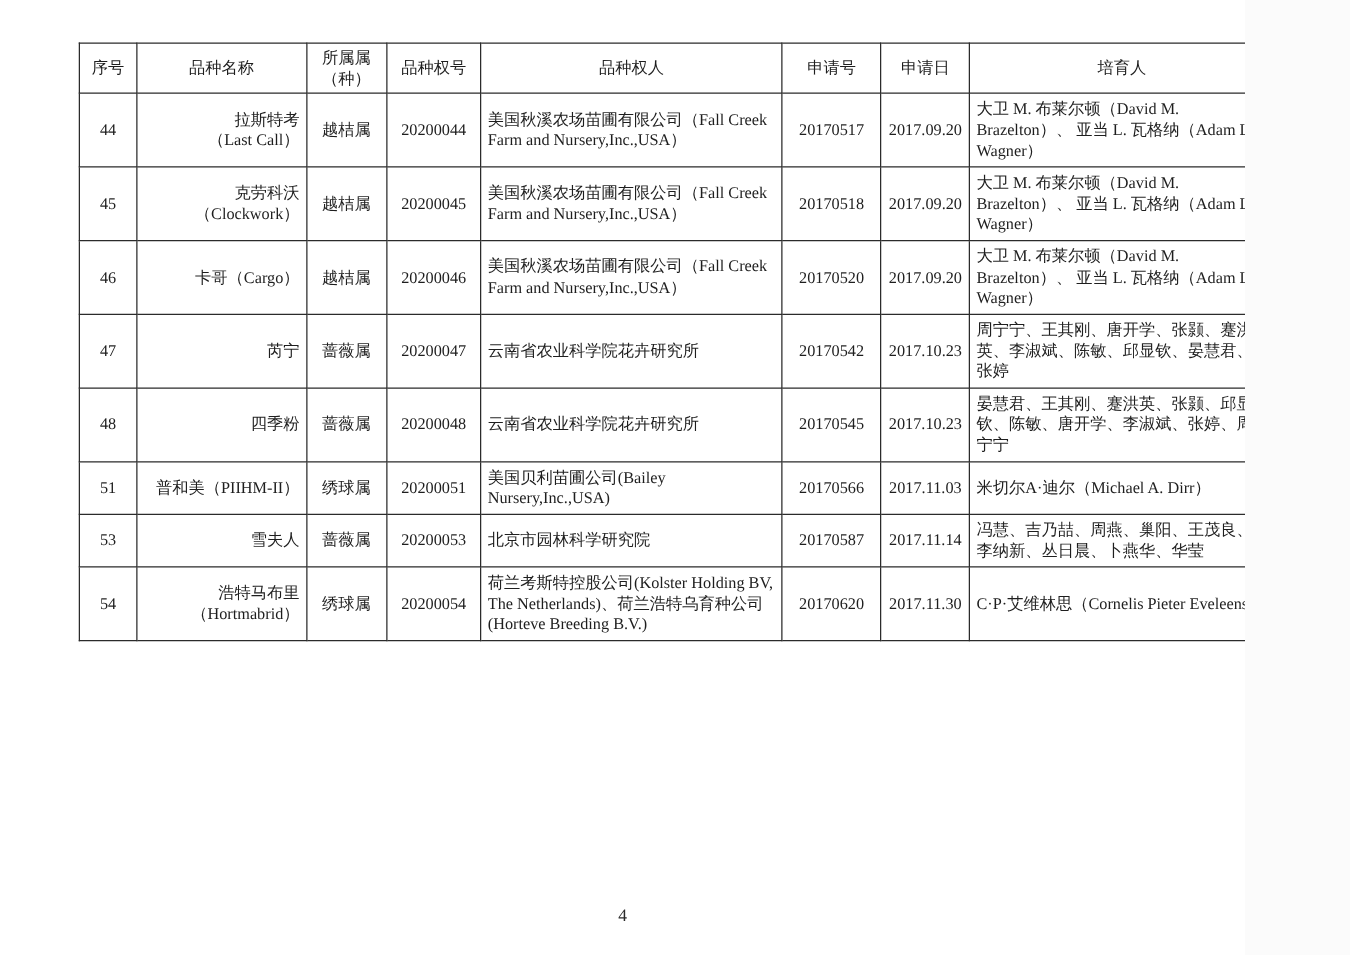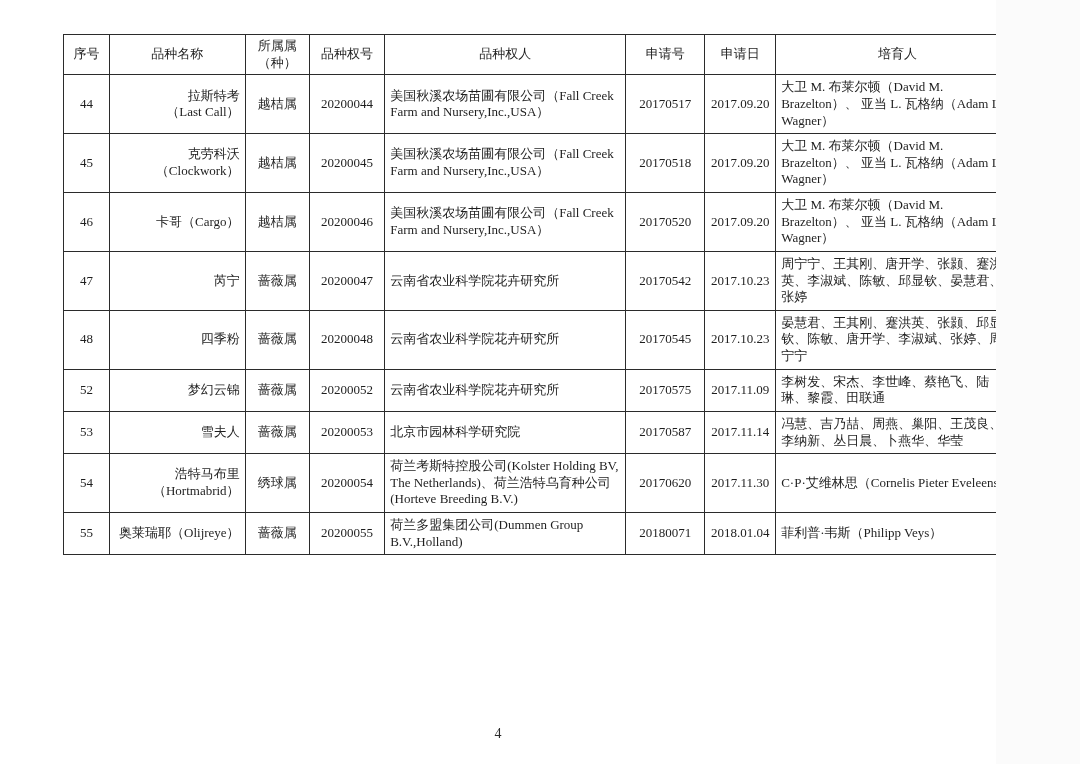--- a/index.html
+++ b/index.html
@@ -122,28 +122,28 @@
       <td class="c-seq">48</td>
       <td class="c-name">四季粉</td>
       <td class="c-genus">蔷薇属</td>
       <td class="c-rno">20200048</td>
       <td class="c-holder">云南省农业科学院花卉研究所</td>
       <td class="c-appno">20170545</td>
       <td class="c-appdate">2017.10.23</td>
       <td class="c-breeder">晏慧君、王其刚、蹇洪英、张颢、邱显钦、陈敏、唐开学、李淑斌、张婷、周宁宁</td>
     </tr>
     <tr>
-      <td class="c-seq">52</td>
-      <td class="c-name">梦幻云锦</td>
-      <td class="c-genus">蔷薇属</td>
-      <td class="c-rno">20200052</td>
-      <td class="c-holder">云南省农业科学院花卉研究所</td>
-      <td class="c-appno">20170575</td>
-      <td class="c-appdate">2017.11.09</td>
-      <td class="c-breeder">李树发、宋杰、李世峰、蔡艳飞、陆琳、黎霞、田联通</td>
+      <td class="c-seq">51</td>
+      <td class="c-name">普和美（PIIHM-II）</td>
+      <td class="c-genus">绣球属</td>
+      <td class="c-rno">20200051</td>
+      <td class="c-holder">美国贝利苗圃公司(Bailey Nursery,Inc.,USA)</td>
+      <td class="c-appno">20170566</td>
+      <td class="c-appdate">2017.11.03</td>
+      <td class="c-breeder">米切尔A·迪尔（Michael A. Dirr）</td>
     </tr>
     <tr>
       <td class="c-seq">53</td>
       <td class="c-name">雪夫人</td>
       <td class="c-genus">蔷薇属</td>
       <td class="c-rno">20200053</td>
       <td class="c-holder">北京市园林科学研究院</td>
       <td class="c-appno">20170587</td>
       <td class="c-appdate">2017.11.14</td>
       <td class="c-breeder">冯慧、吉乃喆、周燕、巢阳、王茂良、李纳新、丛日晨、卜燕华、华莹</td>
@@ -152,26 +152,16 @@
       <td class="c-seq">54</td>
       <td class="c-name">浩特马布里
 （Hortmabrid）</td>
       <td class="c-genus">绣球属</td>
       <td class="c-rno">20200054</td>
       <td class="c-holder">荷兰考斯特控股公司(Kolster Holding BV, The Netherlands)、荷兰浩特乌育种公司(Horteve Breeding B.V.)</td>
       <td class="c-appno">20170620</td>
       <td class="c-appdate">2017.11.30</td>
       <td class="c-breeder">C·P·艾维林思（Cornelis Pieter Eveleens）</td>
     </tr>
-    <tr>
-      <td class="c-seq">55</td>
-      <td class="c-name">奥莱瑞耶（Olijreye）</td>
-      <td class="c-genus">蔷薇属</td>
-      <td class="c-rno">20200055</td>
-      <td class="c-holder">荷兰多盟集团公司(Dummen Group B.V.,Holland)</td>
-      <td class="c-appno">20180071</td>
-      <td class="c-appdate">2018.01.04</td>
-      <td class="c-breeder">菲利普·韦斯（Philipp Veys）</td>
-    </tr>
   </tbody>
     </table>
   <div class="page-number">4</div>
 </div>
 
 </body></html>

